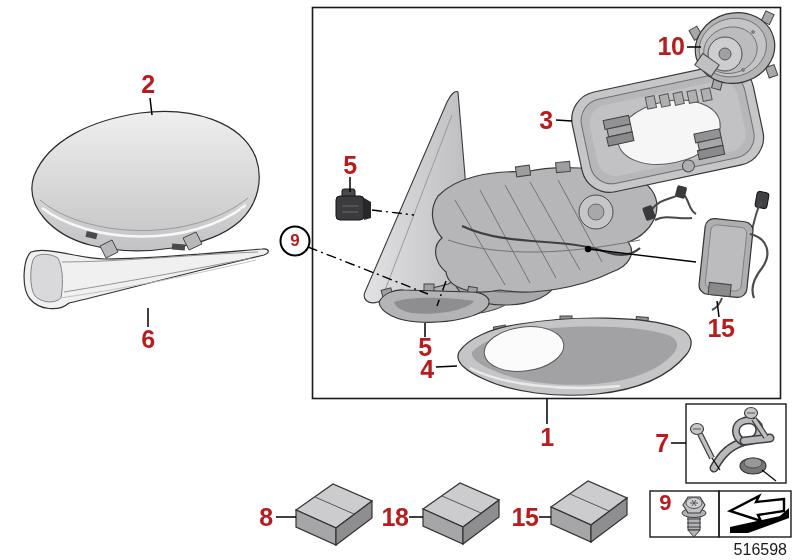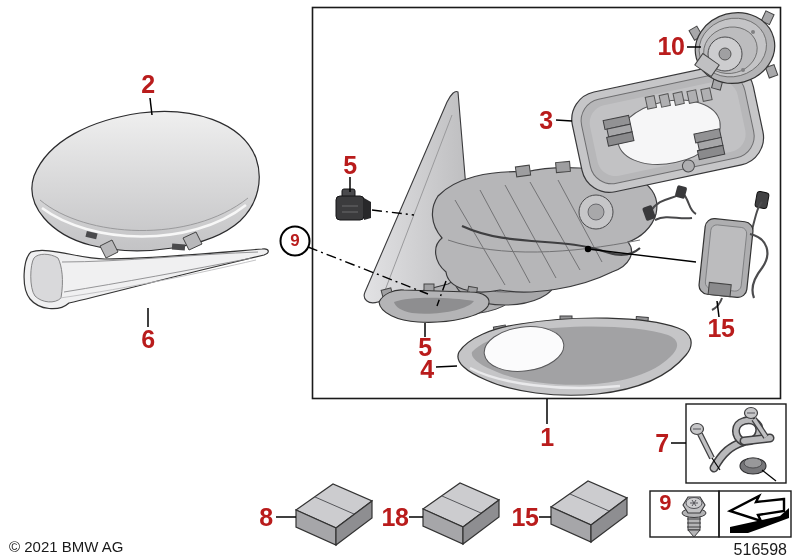--- a/index.html
+++ b/index.html
@@ -265,16 +265,15 @@
 <div class="co" style="left:721px;top:328px">15</div>
 <div class="co" style="left:425px;top:347px">5</div>
 <div class="co" style="left:427px;top:369px">4</div>
 <div class="co" style="left:547px;top:437px">1</div>
 <div class="co" style="left:662px;top:443px">7</div>
 <div class="co" style="left:266px;top:517px">8</div>
 <div class="co" style="left:395px;top:517px">18</div>
 <div class="co" style="left:525px;top:517px">15</div>
 <div class="co boxed" style="left:665px;top:503px">9</div>
 
-<div class="footer-left">© 2021 BMW AG</div>
 <div class="docnum">516598</div>
 
 </div>
 
 </body></html>

